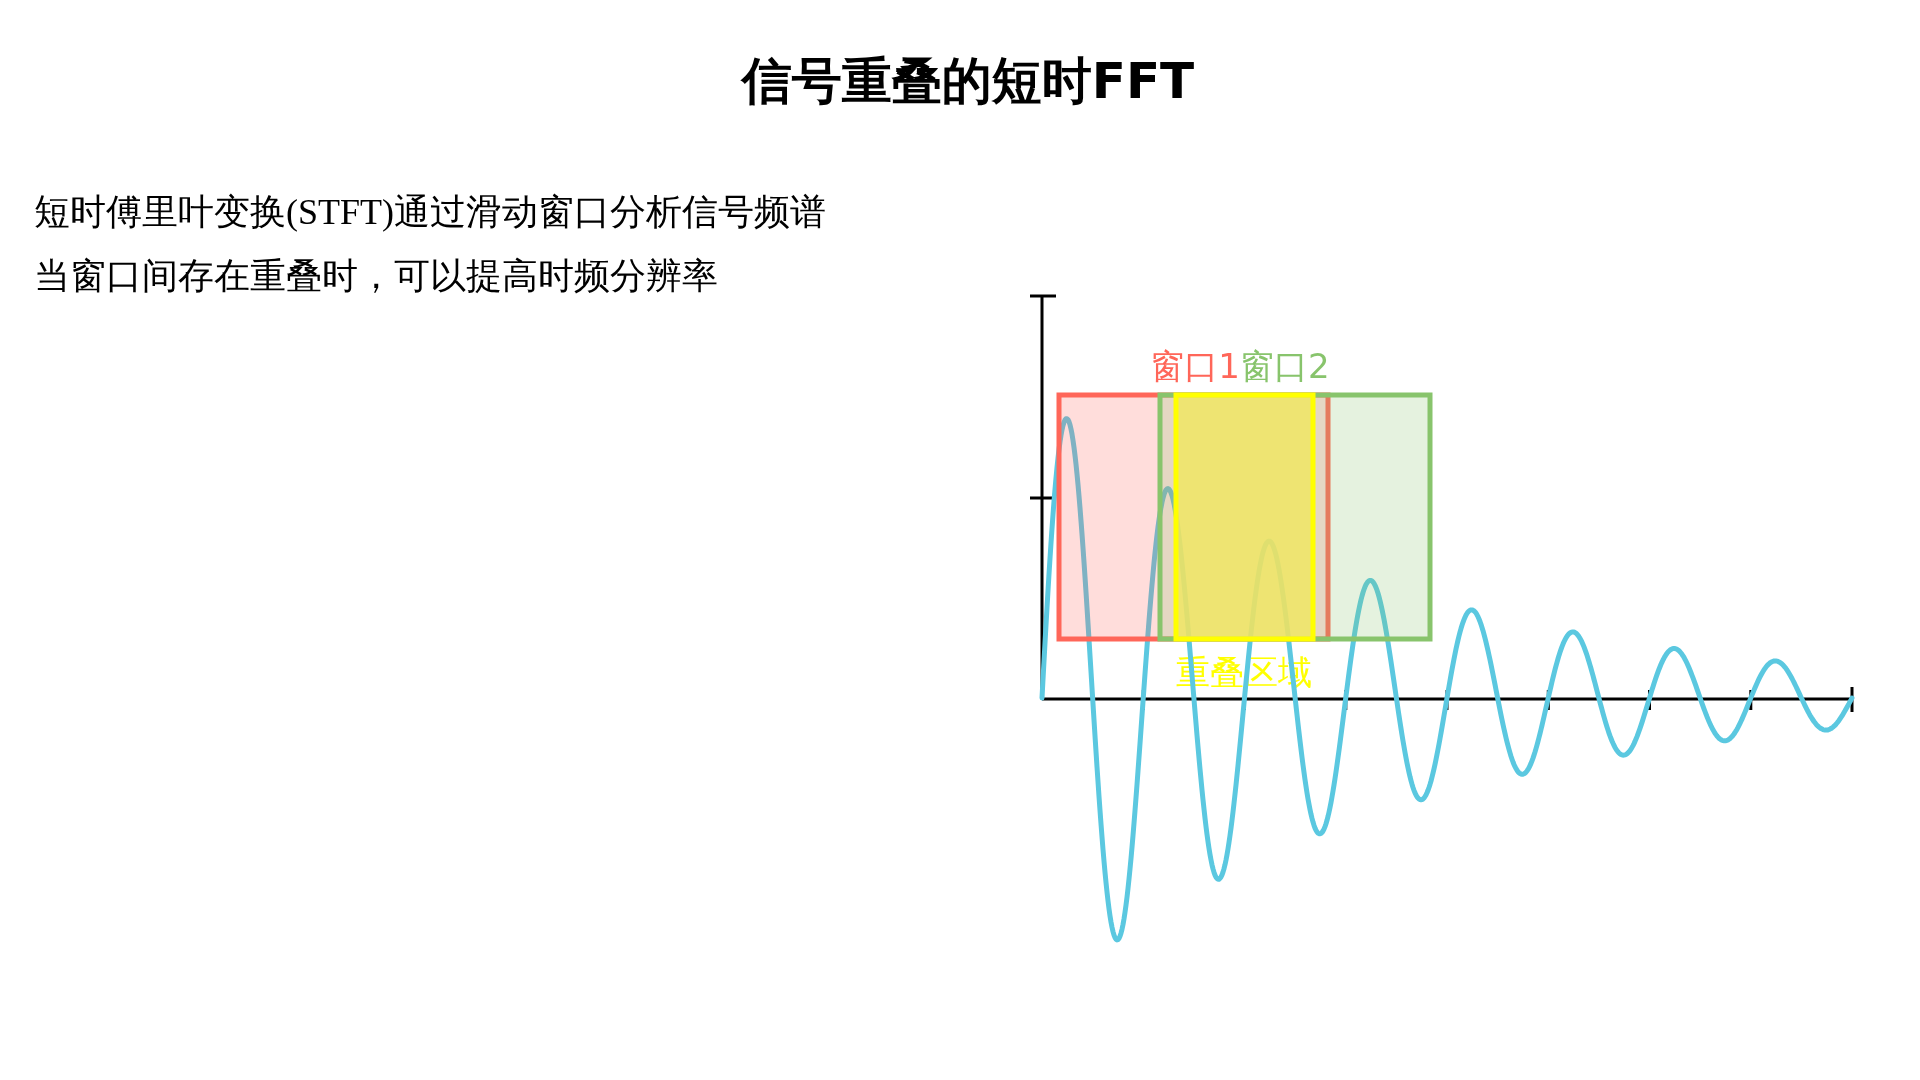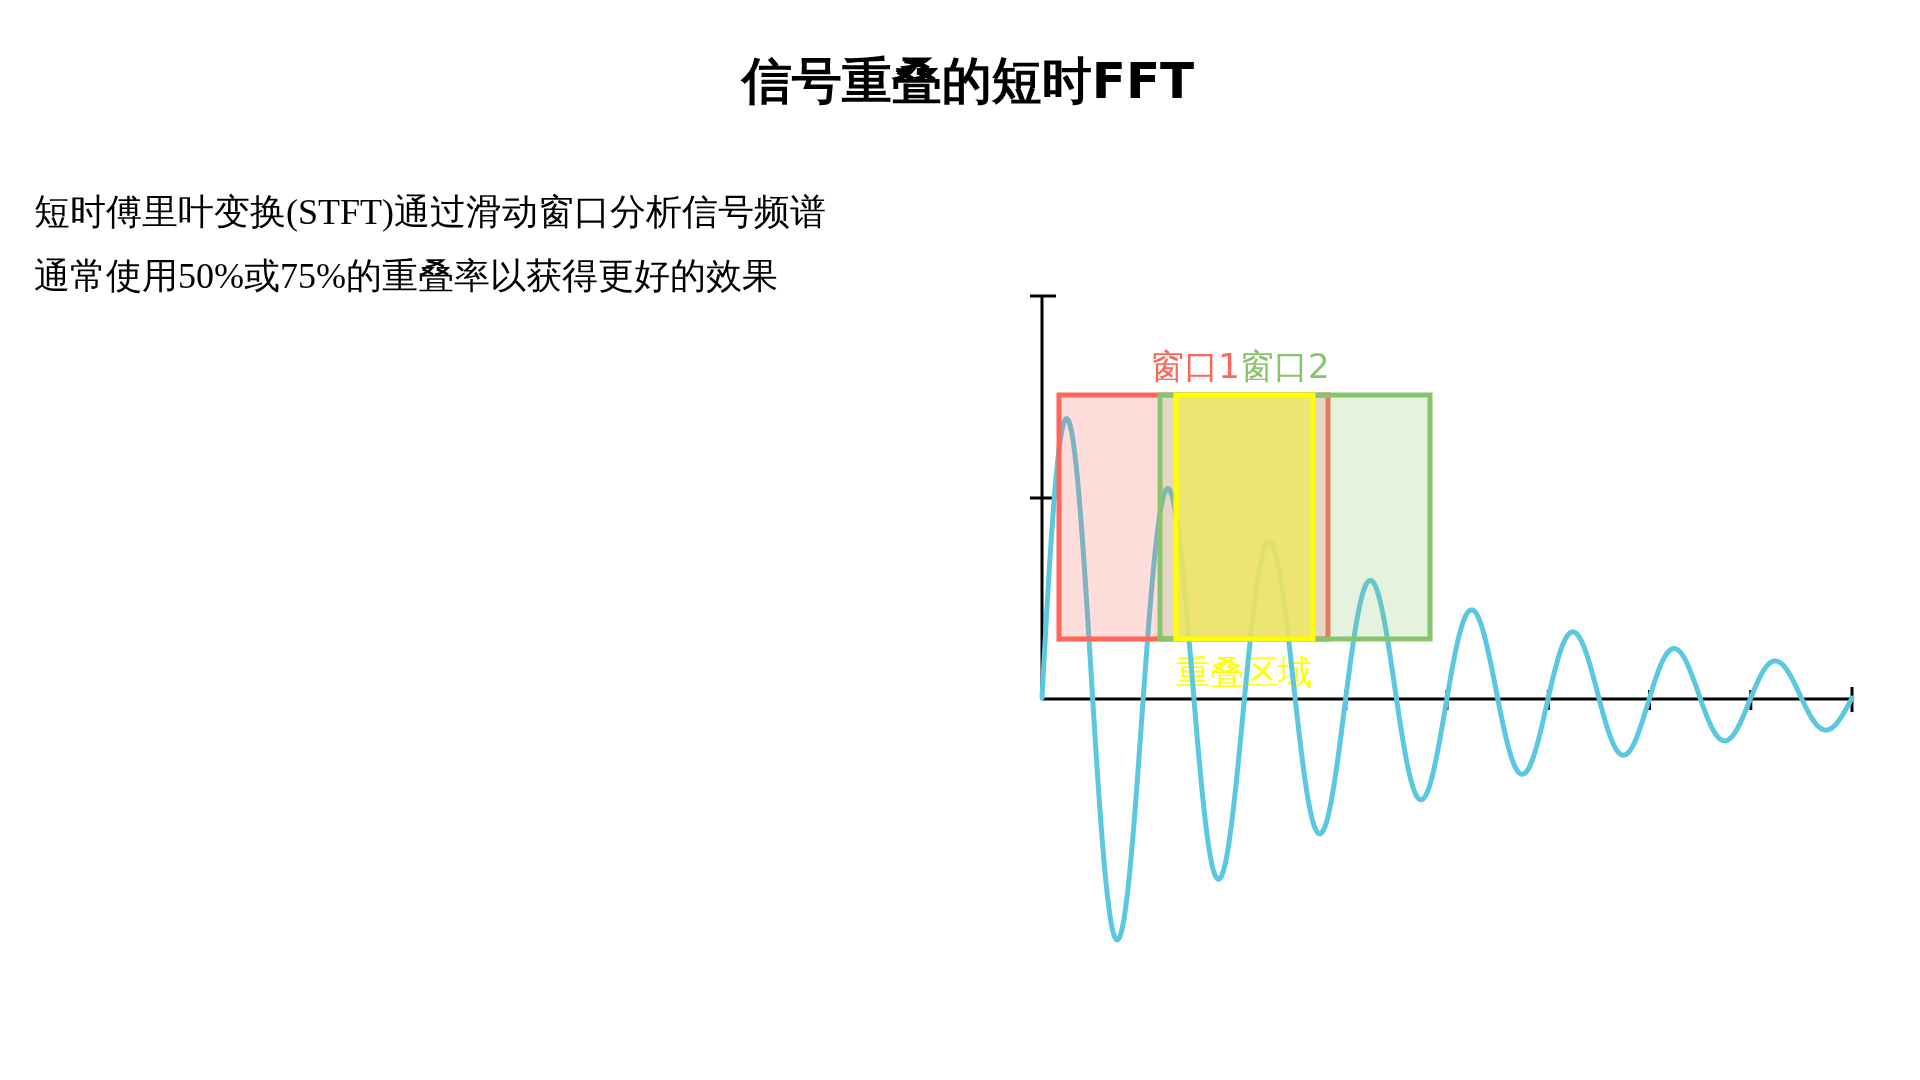--- a/index.html
+++ b/index.html
@@ -55,21 +55,21 @@
     }
   </style>
 </head>
 <body>
 
 <div class="page">
   <div class="title">信号重叠的短时FFT</div>
 
   <div class="desc">
     <div class="desc-line">短时傅里叶变换(STFT)通过滑动窗口分析信号频谱</div>
-    <div class="desc-line">通常使用50%或75%的重叠率以获得更好的效果</div>
+    <div class="desc-line">当窗口间存在重叠时，可以提高时频分辨率</div>
   </div>
 
   <svg class="figure" viewBox="0 0 1920 1080" xmlns="http://www.w3.org/2000/svg">
 
     <g stroke="#000000" stroke-width="3" fill="none">
       <line x1="1042" y1="296" x2="1042" y2="699"></line>
       <line x1="1030" y1="296" x2="1056" y2="296"></line>
       <line x1="1030" y1="498" x2="1054" y2="498"></line>
       <line x1="1042" y1="699" x2="1852" y2="699"></line>
       <g id="xticks">

